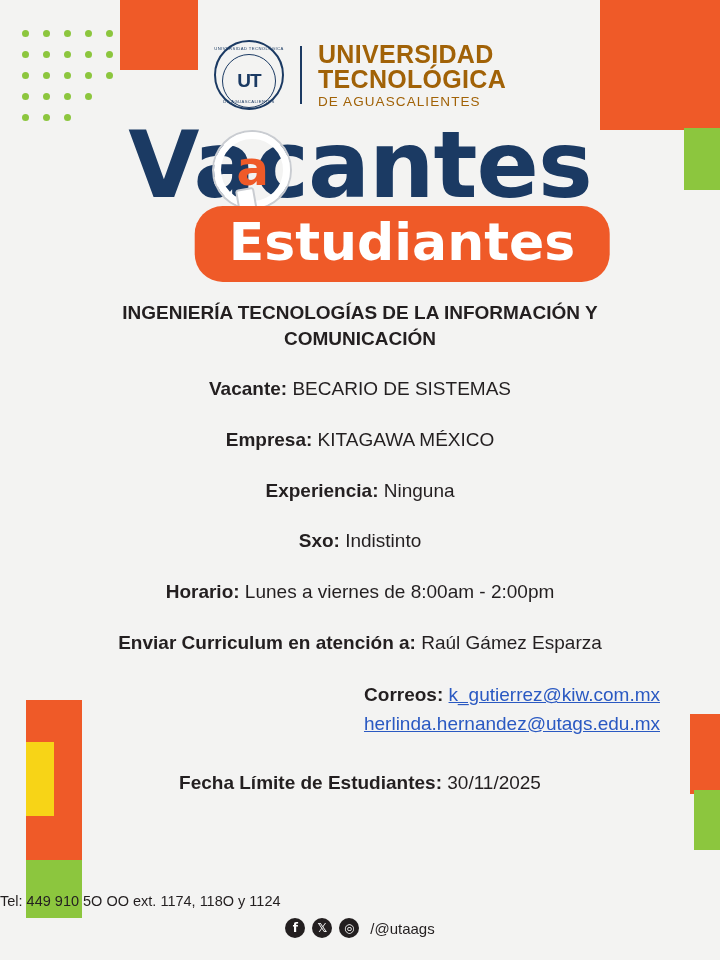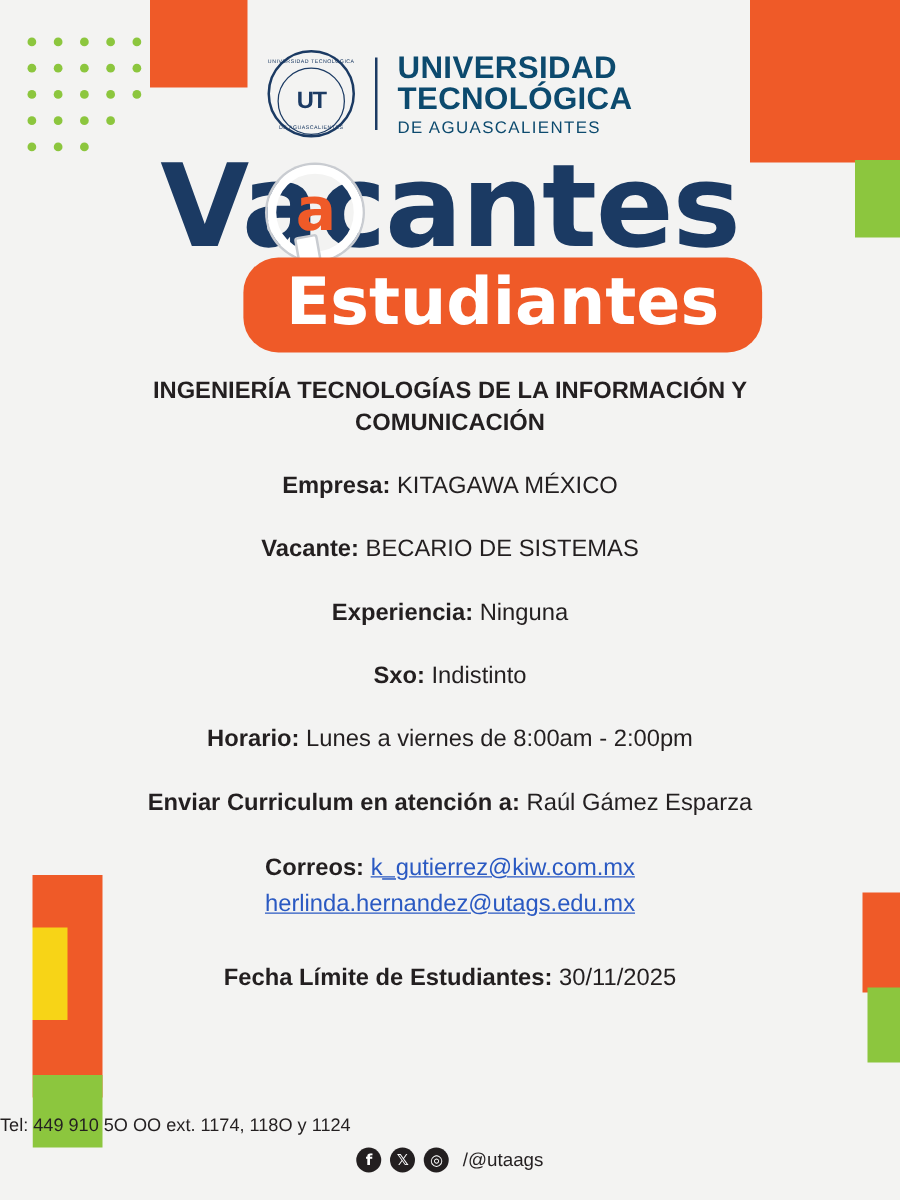--- a/index.html
+++ b/index.html
@@ -126,21 +126,21 @@
     white-space: nowrap;
   }
   .crest .ring-top { top: 4px; }
   .crest .ring-bot { bottom: 4px; }
   .logo-divider {
     width: 2px; height: 58px;
     background: #1b3a63;
     margin: 0 4px;
   }
   .logo-text {
-    color: #0c4a6e;
+    color: #a16207;
     line-height: 1.02;
   }
   .logo-text .l1 {
     font-size: 25px;
     font-weight: bold;
     letter-spacing: 0.3px;
   }
   .logo-text .l2 {
     font-size: 25px;
     font-weight: bold;
@@ -232,20 +232,21 @@
   .field {
     font-size: 19px;
     margin-bottom: 26px;
     line-height: 1.3;
   }
   .field b { font-weight: bold; }
   .emails {
     font-size: 19px;
     margin-bottom: 26px;
     line-height: 1.5;
+    text-align: right;
   }
   .emails .mail {
     color: #2a59c2;
     text-decoration: underline;
   }
   .deadline {
     font-size: 19px;
     font-weight: bold;
     margin-top: 34px;
   }
@@ -349,27 +350,27 @@
       </span>
       <span class="handle"></span>
     </div>
   </div>
   <div class="estudiantes">Estudiantes</div>
 
   <div class="content">
     <div class="career">INGENIERÍA TECNOLOGÍAS DE LA INFORMACIÓN Y COMUNICACIÓN</div>
 
     <div class="field">
+      <b>Vacante:</b>
+      <span>BECARIO DE SISTEMAS</span>
+    </div>
+
+    <div class="field">
       <b>Empresa:</b>
       <span>KITAGAWA MÉXICO</span>
-    </div>
-
-    <div class="field">
-      <b>Vacante:</b>
-      <span>BECARIO DE SISTEMAS</span>
     </div>
 
     <div class="field">
       <b>Experiencia:</b>
       <span>Ninguna</span>
     </div>
 
     <div class="field">
       <b>Sxo:</b>
       <span>Indistinto</span>

